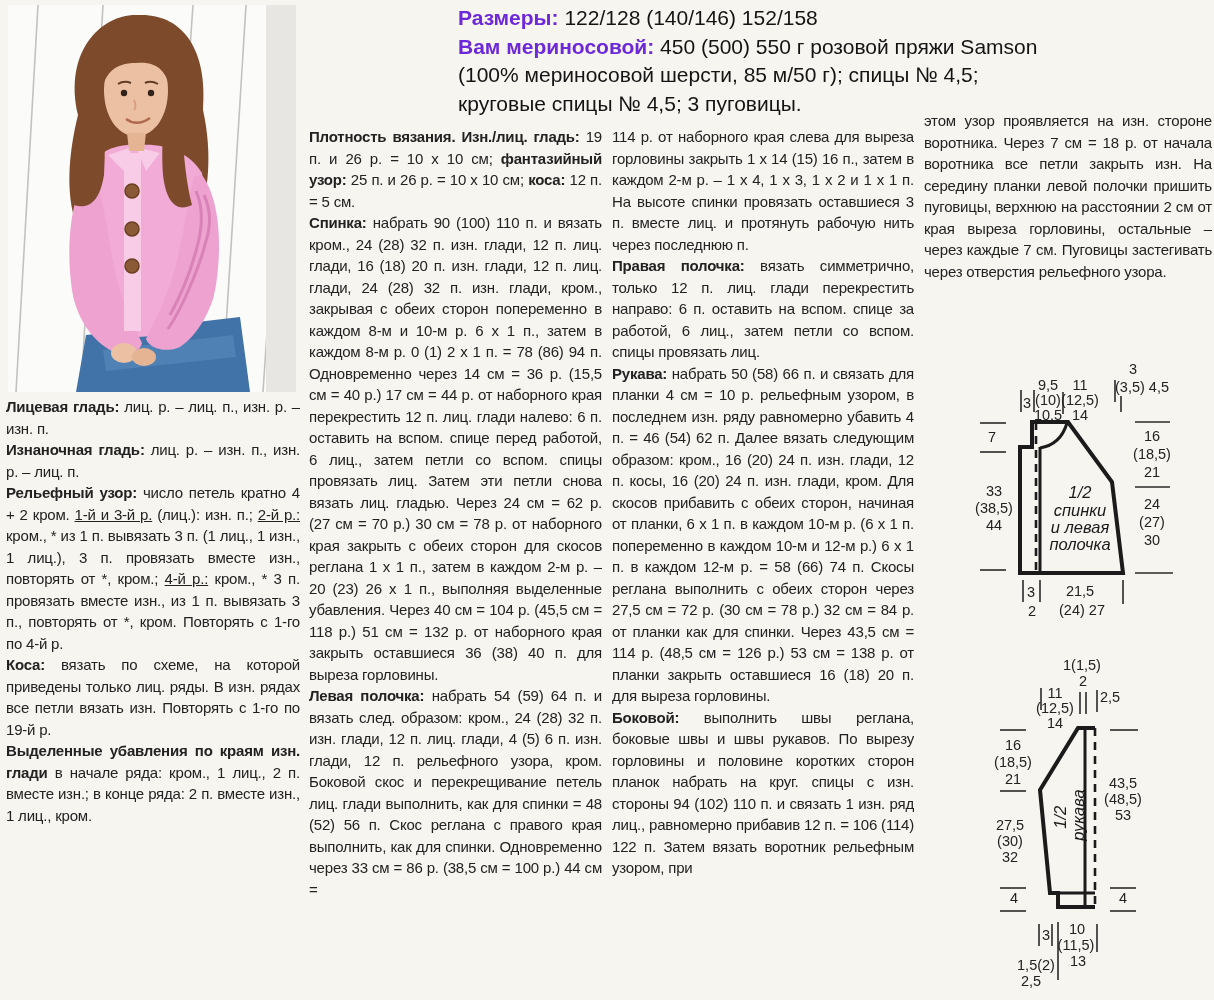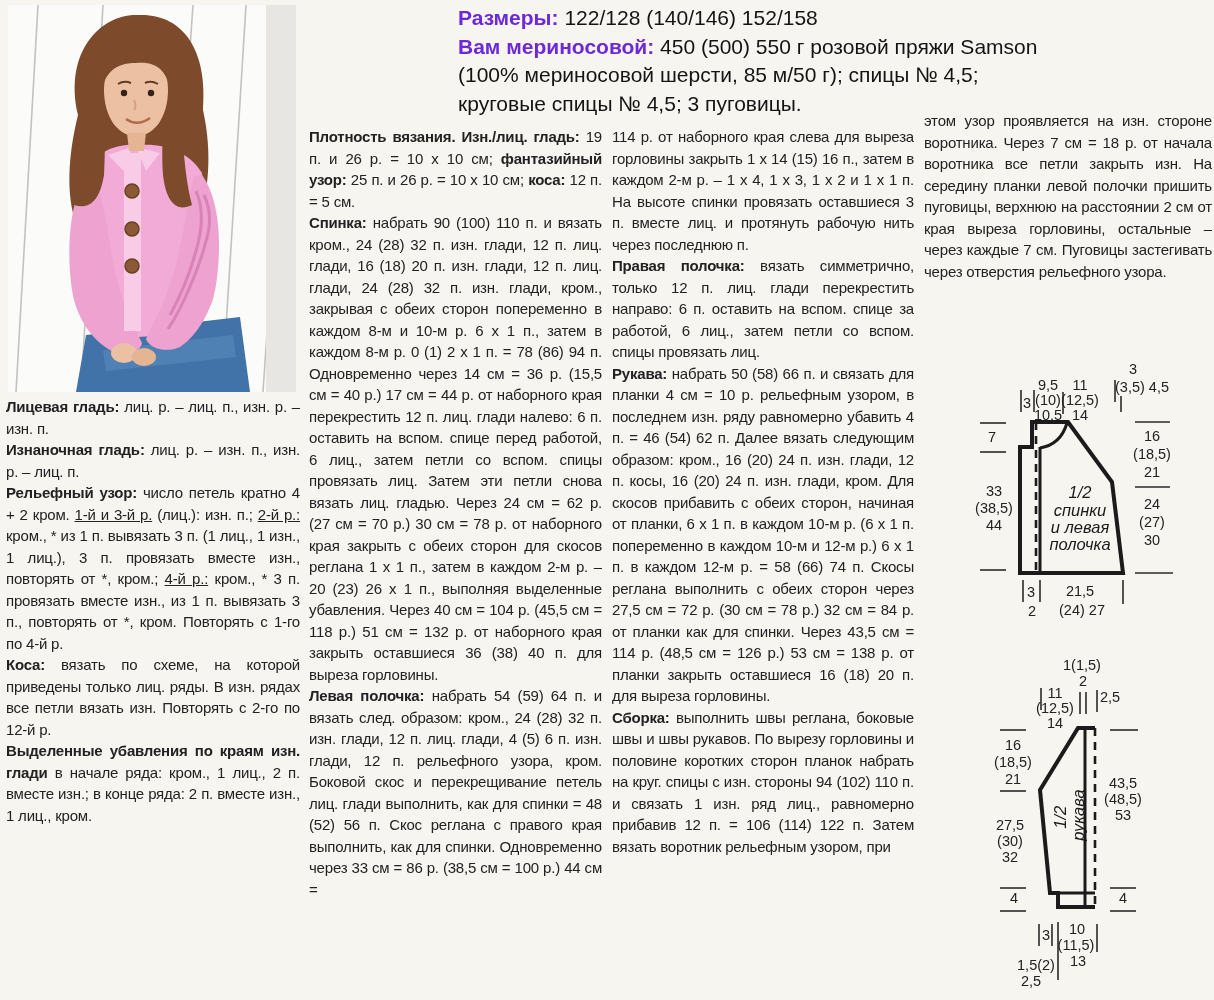--- a/index.html
+++ b/index.html
@@ -101,33 +101,33 @@
 
   <div id="header">
     <span class="hmag">Размеры:</span><span class="hval"> 122/128 (140/146) 152/158</span><br>
     <span class="hmag">Вам мериносовой:</span><span class="hval"> 450 (500) 550 г розовой пряжи Samson (100% мериносовой шерсти, 85 м/50 г); спицы № 4,5; круговые спицы № 4,5; 3 пуговицы.</span>
   </div>
 
   <div id="col1" class="col">
       <p class="para"><span class="b">Лицевая гладь:</span><span class="n"> лиц. р. – лиц. п., изн. р. – изн. п.</span></p>
       <p class="para"><span class="b">Изнаночная гладь:</span><span class="n"> лиц. р. – изн. п., изн. р. – лиц. п.</span></p>
       <p class="para"><span class="b">Рельефный узор:</span><span class="n"> число петель кратно 4 + 2 кром. </span><span class="u">1-й и 3-й р.</span><span class="n"> (лиц.): изн. п.; </span><span class="u">2-й р.:</span><span class="n"> кром., * из 1 п. вывязать 3 п. (1 лиц., 1 изн., 1 лиц.), 3 п. провязать вместе изн., повторять от *, кром.; </span><span class="u">4-й р.:</span><span class="n"> кром., * 3 п. провязать вместе изн., из 1 п. вывязать 3 п., повторять от *, кром. Повторять с 1-го по 4-й р.</span></p>
-      <p class="para"><span class="b">Коса:</span><span class="n"> вязать по схеме, на которой приведены только лиц. ряды. В изн. рядах все петли вязать изн. Повторять с 2-го по 12-й р.</span></p>
+      <p class="para"><span class="b">Коса:</span><span class="n"> вязать по схеме, на которой приведены только лиц. ряды. В изн. рядах все петли вязать изн. Повторять с 1-го по 19-й р.</span></p>
       <p class="para"><span class="b">Выделенные убавления по краям изн. глади</span><span class="n"> в начале ряда: кром., 1 лиц., 2 п. вместе изн.; в конце ряда: 2 п. вместе изн., 1 лиц., кром.</span></p>
     </div>
   <div id="col2" class="col">
       <p class="para"><span class="b">Плотность вязания. Изн./лиц. гладь:</span><span class="n"> 19 п. и 26 р. = 10 х 10 см; </span><span class="b">фантазийный узор:</span><span class="n"> 25 п. и 26 р. = 10 х 10 см; </span><span class="b">коса:</span><span class="n"> 12 п. = 5 см.</span></p>
       <p class="para"><span class="b">Спинка:</span><span class="n"> набрать 90 (100) 110 п. и вязать кром., 24 (28) 32 п. изн. глади, 12 п. лиц. глади, 16 (18) 20 п. изн. глади, 12 п. лиц. глади, 24 (28) 32 п. изн. глади, кром., закрывая с обеих сторон попеременно в каждом 8-м и 10-м р. 6 х 1 п., затем в каждом 8-м р. 0 (1) 2 х 1 п. = 78 (86) 94 п. Одновременно через 14 см = 36 р. (15,5 см = 40 р.) 17 см = 44 р. от наборного края перекрестить 12 п. лиц. глади налево: 6 п. оставить на вспом. спице перед работой, 6 лиц., затем петли со вспом. спицы провязать лиц. Затем эти петли снова вязать лиц. гладью. Через 24 см = 62 р. (27 см = 70 р.) 30 см = 78 р. от наборного края закрыть с обеих сторон для скосов реглана 1 х 1 п., затем в каждом 2-м р. – 20 (23) 26 х 1 п., выполняя выделенные убавления. Через 40 см = 104 р. (45,5 см = 118 р.) 51 см = 132 р. от наборного края закрыть оставшиеся 36 (38) 40 п. для выреза горловины.</span></p>
       <p class="para"><span class="b">Левая полочка:</span><span class="n"> набрать 54 (59) 64 п. и вязать след. образом: кром., 24 (28) 32 п. изн. глади, 12 п. лиц. глади, 4 (5) 6 п. изн. глади, 12 п. рельефного узора, кром. Боковой скос и перекрещивание петель лиц. глади выполнить, как для спинки = 48 (52) 56 п. Скос реглана с правого края выполнить, как для спинки. Одновременно через 33 см = 86 р. (38,5 см = 100 р.) 44 см =</span></p>
     </div>
   <div id="col3" class="col">
       <p class="para"><span class="n">114 р. от наборного края слева для выреза горловины закрыть 1 х 14 (15) 16 п., затем в каждом 2-м р. – 1 х 4, 1 х 3, 1 х 2 и 1 х 1 п. На высоте спинки провязать оставшиеся 3 п. вместе лиц. и протянуть рабочую нить через последнюю п.</span></p>
       <p class="para"><span class="b">Правая полочка:</span><span class="n"> вязать симметрично, только 12 п. лиц. глади перекрестить направо: 6 п. оставить на вспом. спице за работой, 6 лиц., затем петли со вспом. спицы провязать лиц.</span></p>
       <p class="para"><span class="b">Рукава:</span><span class="n"> набрать 50 (58) 66 п. и связать для планки 4 см = 10 р. рельефным узором, в последнем изн. ряду равномерно убавить 4 п. = 46 (54) 62 п. Далее вязать следующим образом: кром., 16 (20) 24 п. изн. глади, 12 п. косы, 16 (20) 24 п. изн. глади, кром. Для скосов прибавить с обеих сторон, начиная от планки, 6 х 1 п. в каждом 10-м р. (6 х 1 п. попеременно в каждом 10-м и 12-м р.) 6 х 1 п. в каждом 12-м р. = 58 (66) 74 п. Скосы реглана выполнить с обеих сторон через 27,5 см = 72 р. (30 см = 78 р.) 32 см = 84 р. от планки как для спинки. Через 43,5 см = 114 р. (48,5 см = 126 р.) 53 см = 138 р. от планки закрыть оставшиеся 16 (18) 20 п. для выреза горловины.</span></p>
-      <p class="para"><span class="b">Сборка:</span><span class="n"> выполнить швы реглана, боковые швы и швы рукавов. По вырезу горловины и половине коротких сторон планок набрать на круг. спицы с изн. стороны 94 (102) 110 п. и связать 1 изн. ряд лиц., равномерно прибавив 12 п. = 106 (114) 122 п. Затем вязать воротник рельефным узором, при</span></p>
+      <p class="para"><span class="b">Боковой:</span><span class="n"> выполнить швы реглана, боковые швы и швы рукавов. По вырезу горловины и половине коротких сторон планок набрать на круг. спицы с изн. стороны 94 (102) 110 п. и связать 1 изн. ряд лиц., равномерно прибавив 12 п. = 106 (114) 122 п. Затем вязать воротник рельефным узором, при</span></p>
     </div>
   <div id="col4" class="col">
       <p class="para"><span class="n">этом узор проявляется на изн. стороне воротника. Через 7 см = 18 р. от начала воротника все петли закрыть изн. На середину планки левой полочки пришить пуговицы, верхнюю на расстоянии 2 см от края выреза горловины, остальные – через каждые 7 см. Пуговицы застегивать через отверстия рельефного узора.</span></p>
     </div>
 
   <svg id="diag-back" class="diag" viewBox="0 0 284 278">
     <g>
       <path class="shape" d="M102,70 L138,70 L182,130 L193,221 L90,221 L90,95 L102,95 Z"></path>
       <path class="thin" d="M110,96 C122,94 132,88 137,71"></path>
       <path class="thin" d="M110,95 L110,221"></path>

